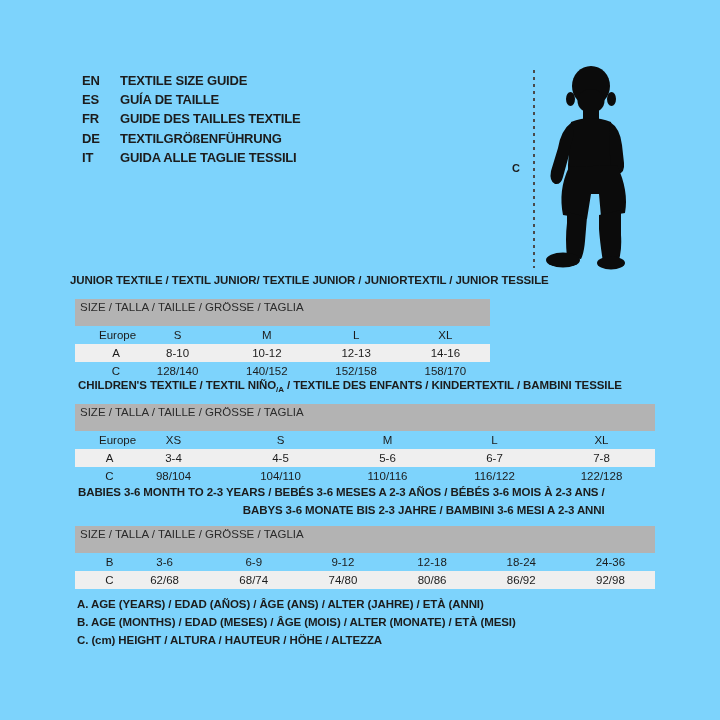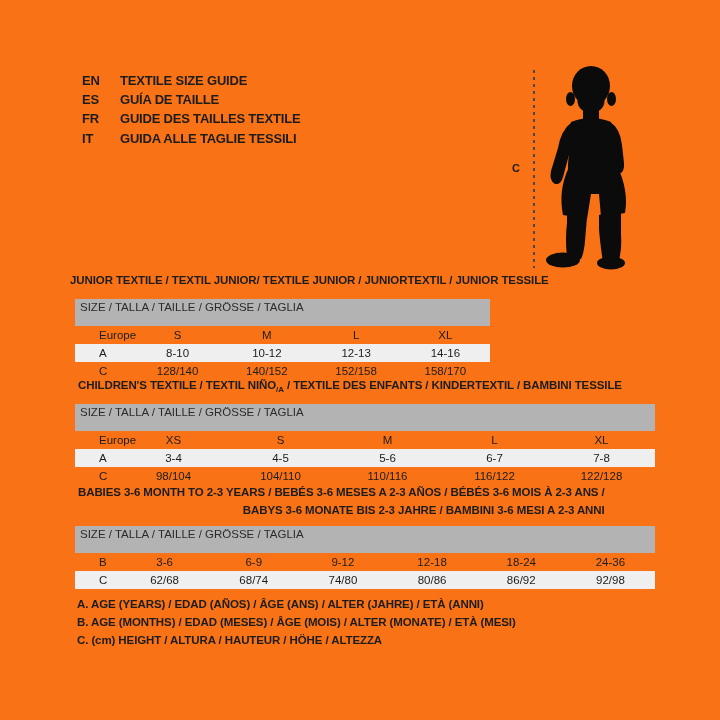--- a/index.html
+++ b/index.html
@@ -1,18 +1,18 @@
 <!DOCTYPE html>
 <html style="--bar: #b3b3b3; --alt_row: #efefef; --text: #1c1c1c;"><head>
 <meta charset="utf-8">
 <style>
   * { margin:0; padding:0; box-sizing:border-box; }
   html,body { background:#ffffff; }
   .page {
-    position:relative; width:720px; height:720px; background:#f97316;
+    position:relative; width:720px; height:720px; background:#7dd3fc;
     font-family:"Liberation Sans", sans-serif; color:var(--text, #1c1c1c);
     overflow:hidden;
   }
 
   
   .lang-block { position:absolute; left:82px; top:71px; }
   .lang-row { display:grid; grid-template-columns:38px auto; height:19.2px; line-height:19.2px;
     font-size:13px; font-weight:bold; letter-spacing:-0.2px; }
 
   
@@ -26,21 +26,21 @@
   .tbl-title sub { font-size:8px; }
   .tbl { position:absolute; font-size:11.5px; }
   .bar { height:27px; line-height:17px; background:var(--bar, #b3b3b3); color:#2b2b2b;
     padding-left:5px; font-size:11.5px; }
   .row { display:grid; height:18px; line-height:18px; align-items:center; }
   .row.alt { background:var(--alt_row, #efefef); }
   .cols5 { grid-template-columns:58px repeat(4, 1fr); }
   .cols6 { grid-template-columns:45px repeat(5, 1fr); }
   .cols7 { grid-template-columns:45px repeat(6, 1fr); }
   .cell { text-align:center; }
-  .cell.lbl { text-align:left; padding-left:4px;margin-left:20px; }
+  .cell.lbl { text-align:center; padding-left:4px;margin-left:20px; }
 
   
   .footnotes { position:absolute; left:77px; top:595px; }
   .footnote { height:18px; line-height:18px; font-size:11.5px; font-weight:bold; letter-spacing:-0.1px; white-space:nowrap; }
 </style>
 </head>
 <body>
 
 <div class="page">
 
@@ -49,20 +49,24 @@
       <span>EN</span>
       <span>TEXTILE SIZE GUIDE</span>
     </div>
     <div class="lang-row">
       <span>ES</span>
       <span>GUÍA DE TAILLE</span>
     </div>
     <div class="lang-row">
       <span>FR</span>
       <span>GUIDE DES TAILLES TEXTILE</span>
+    </div>
+    <div class="lang-row">
+      <span>DE</span>
+      <span>TEXTILGRÖßENFÜHRUNG</span>
     </div>
     <div class="lang-row">
       <span>IT</span>
       <span>GUIDA ALLE TAGLIE TESSILI</span>
     </div>
   </div>
 
   <span class="marker-c">C</span>
   <div class="dash-line"></div>
   <svg class="toddler" width="110" height="207" viewBox="0 0 110 207" xmlns="http://www.w3.org/2000/svg">

